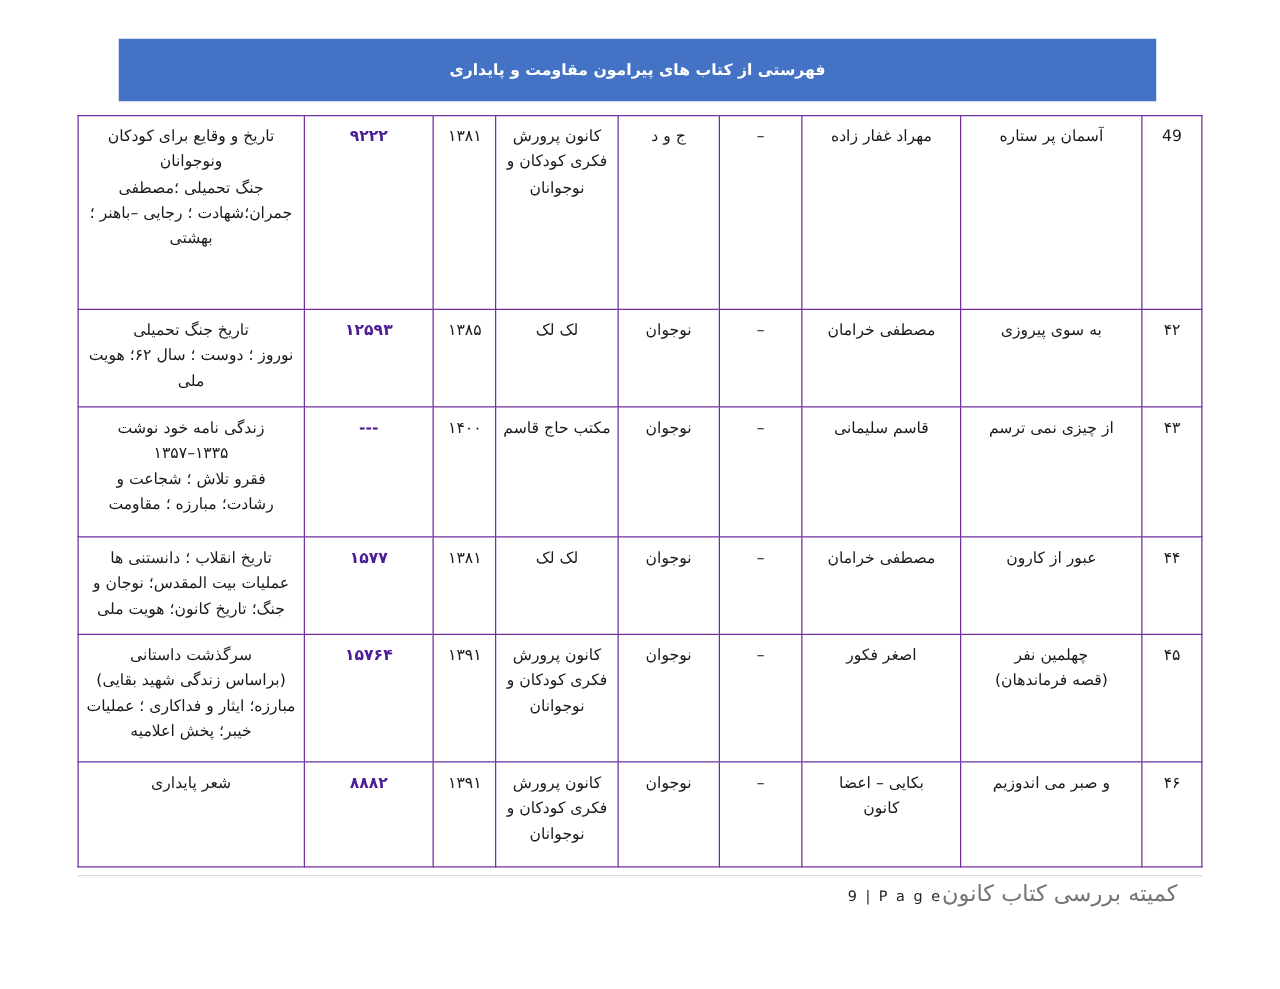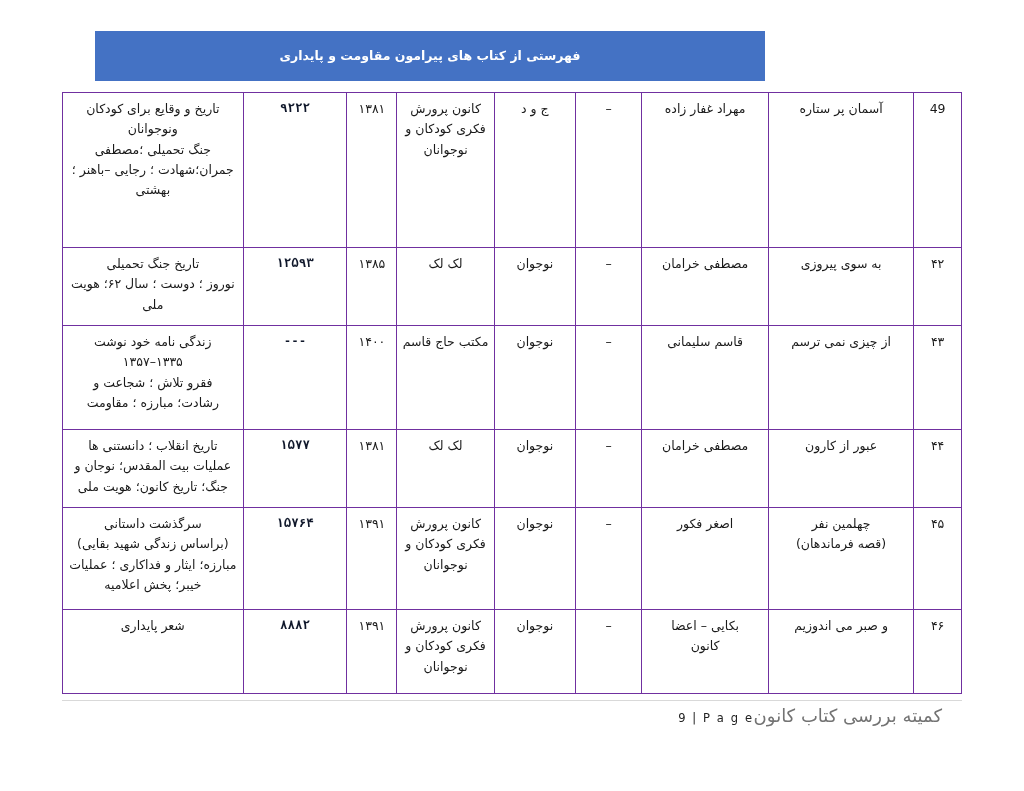--- a/index.html
+++ b/index.html
@@ -22,21 +22,21 @@
     width: 1024px;
     height: 791px;
     box-sizing: border-box;
   }
 
   
   .banner {
     position: absolute;
     left: 95px;
     top: 31px;
-    width: 670px;
+    width: 830px;
     height: 50px;
     background: #4472C4;
     color: #ffffff;
     display: flex;
     flex-direction: column;
     align-items: center;
     justify-content: center;
     direction: rtl;
     box-sizing: border-box;
   }
@@ -84,21 +84,21 @@
   col.c-code      { width: 100px; }
   col.c-subject   { width: 174px; }
 
   td.idx        { text-align: center; }
   td.title      { text-align: center; vertical-align: middle; }
   td.author     { text-align: center; }
   td.pages      { text-align: center; }
   td.aud        { text-align: center; }
   td.pub        { text-align: center; }
   td.year       { text-align: center; }
-  td.code       { text-align: center; color: #0f172a; font-weight: bold; font-size: 13.5px; font-family: Liberation Mono, monospace; }
+  td.code       { text-align: center; color: #4c1d95; font-weight: bold; font-size: 13.5px; }
   td.subject    { text-align: justify; text-align-last: center; padding-right: 7px; padding-left: 7px; }
 
   .cell-line { display: block; }
 
   
   .footer {
     position: absolute;
     left: 62px;
     top: 700px;
     width: 900px;

